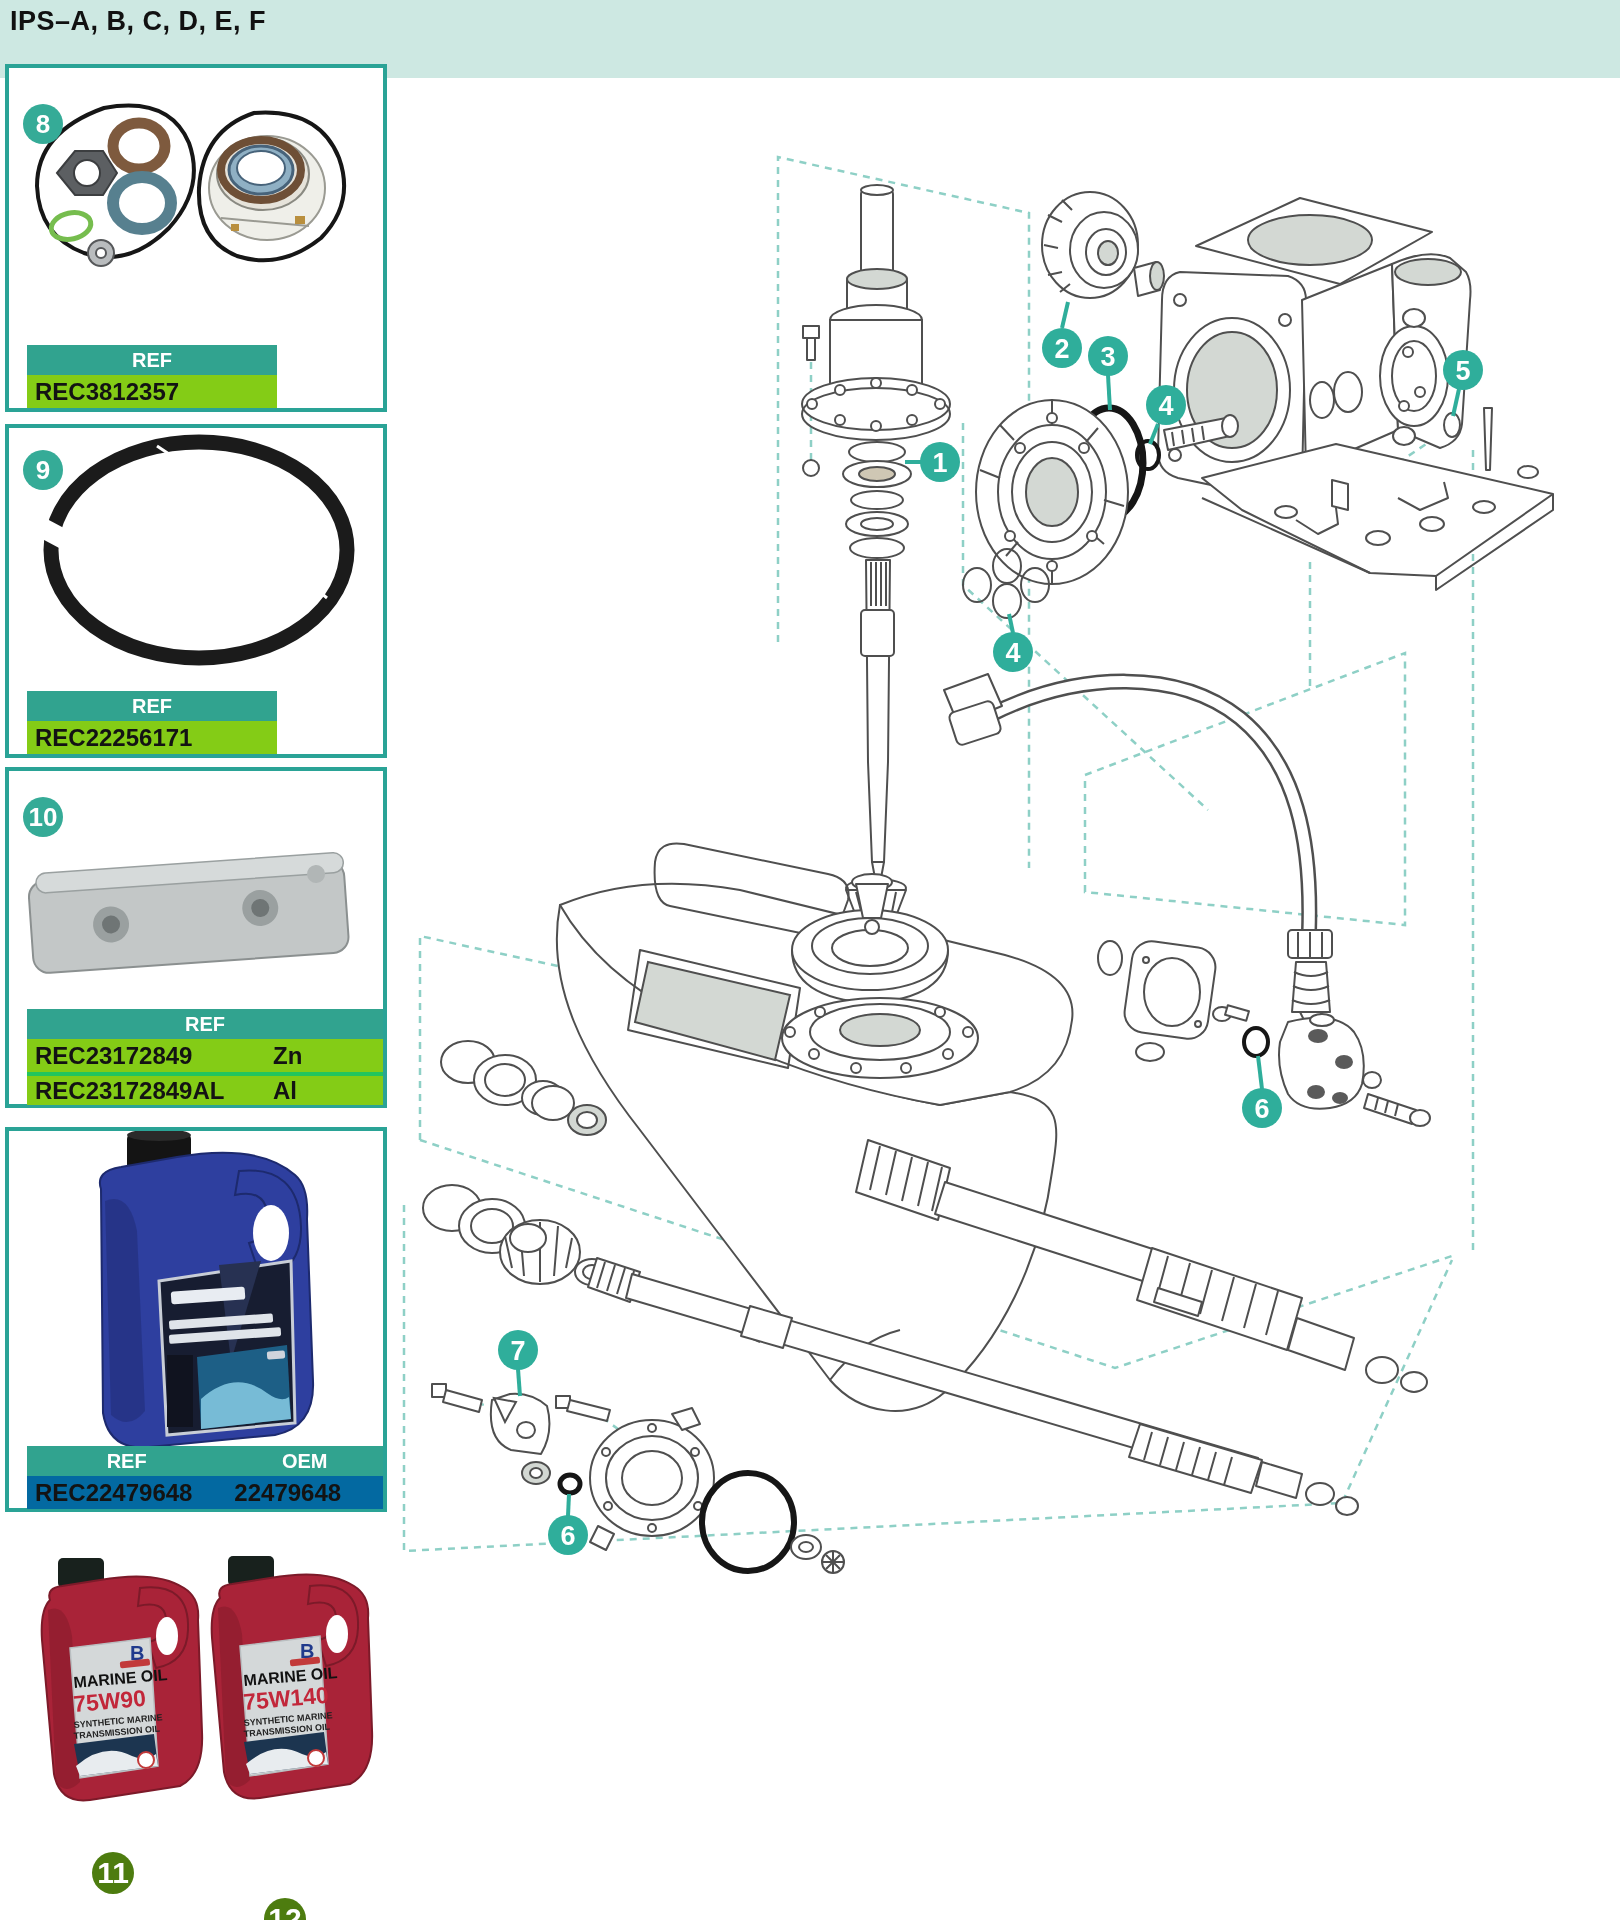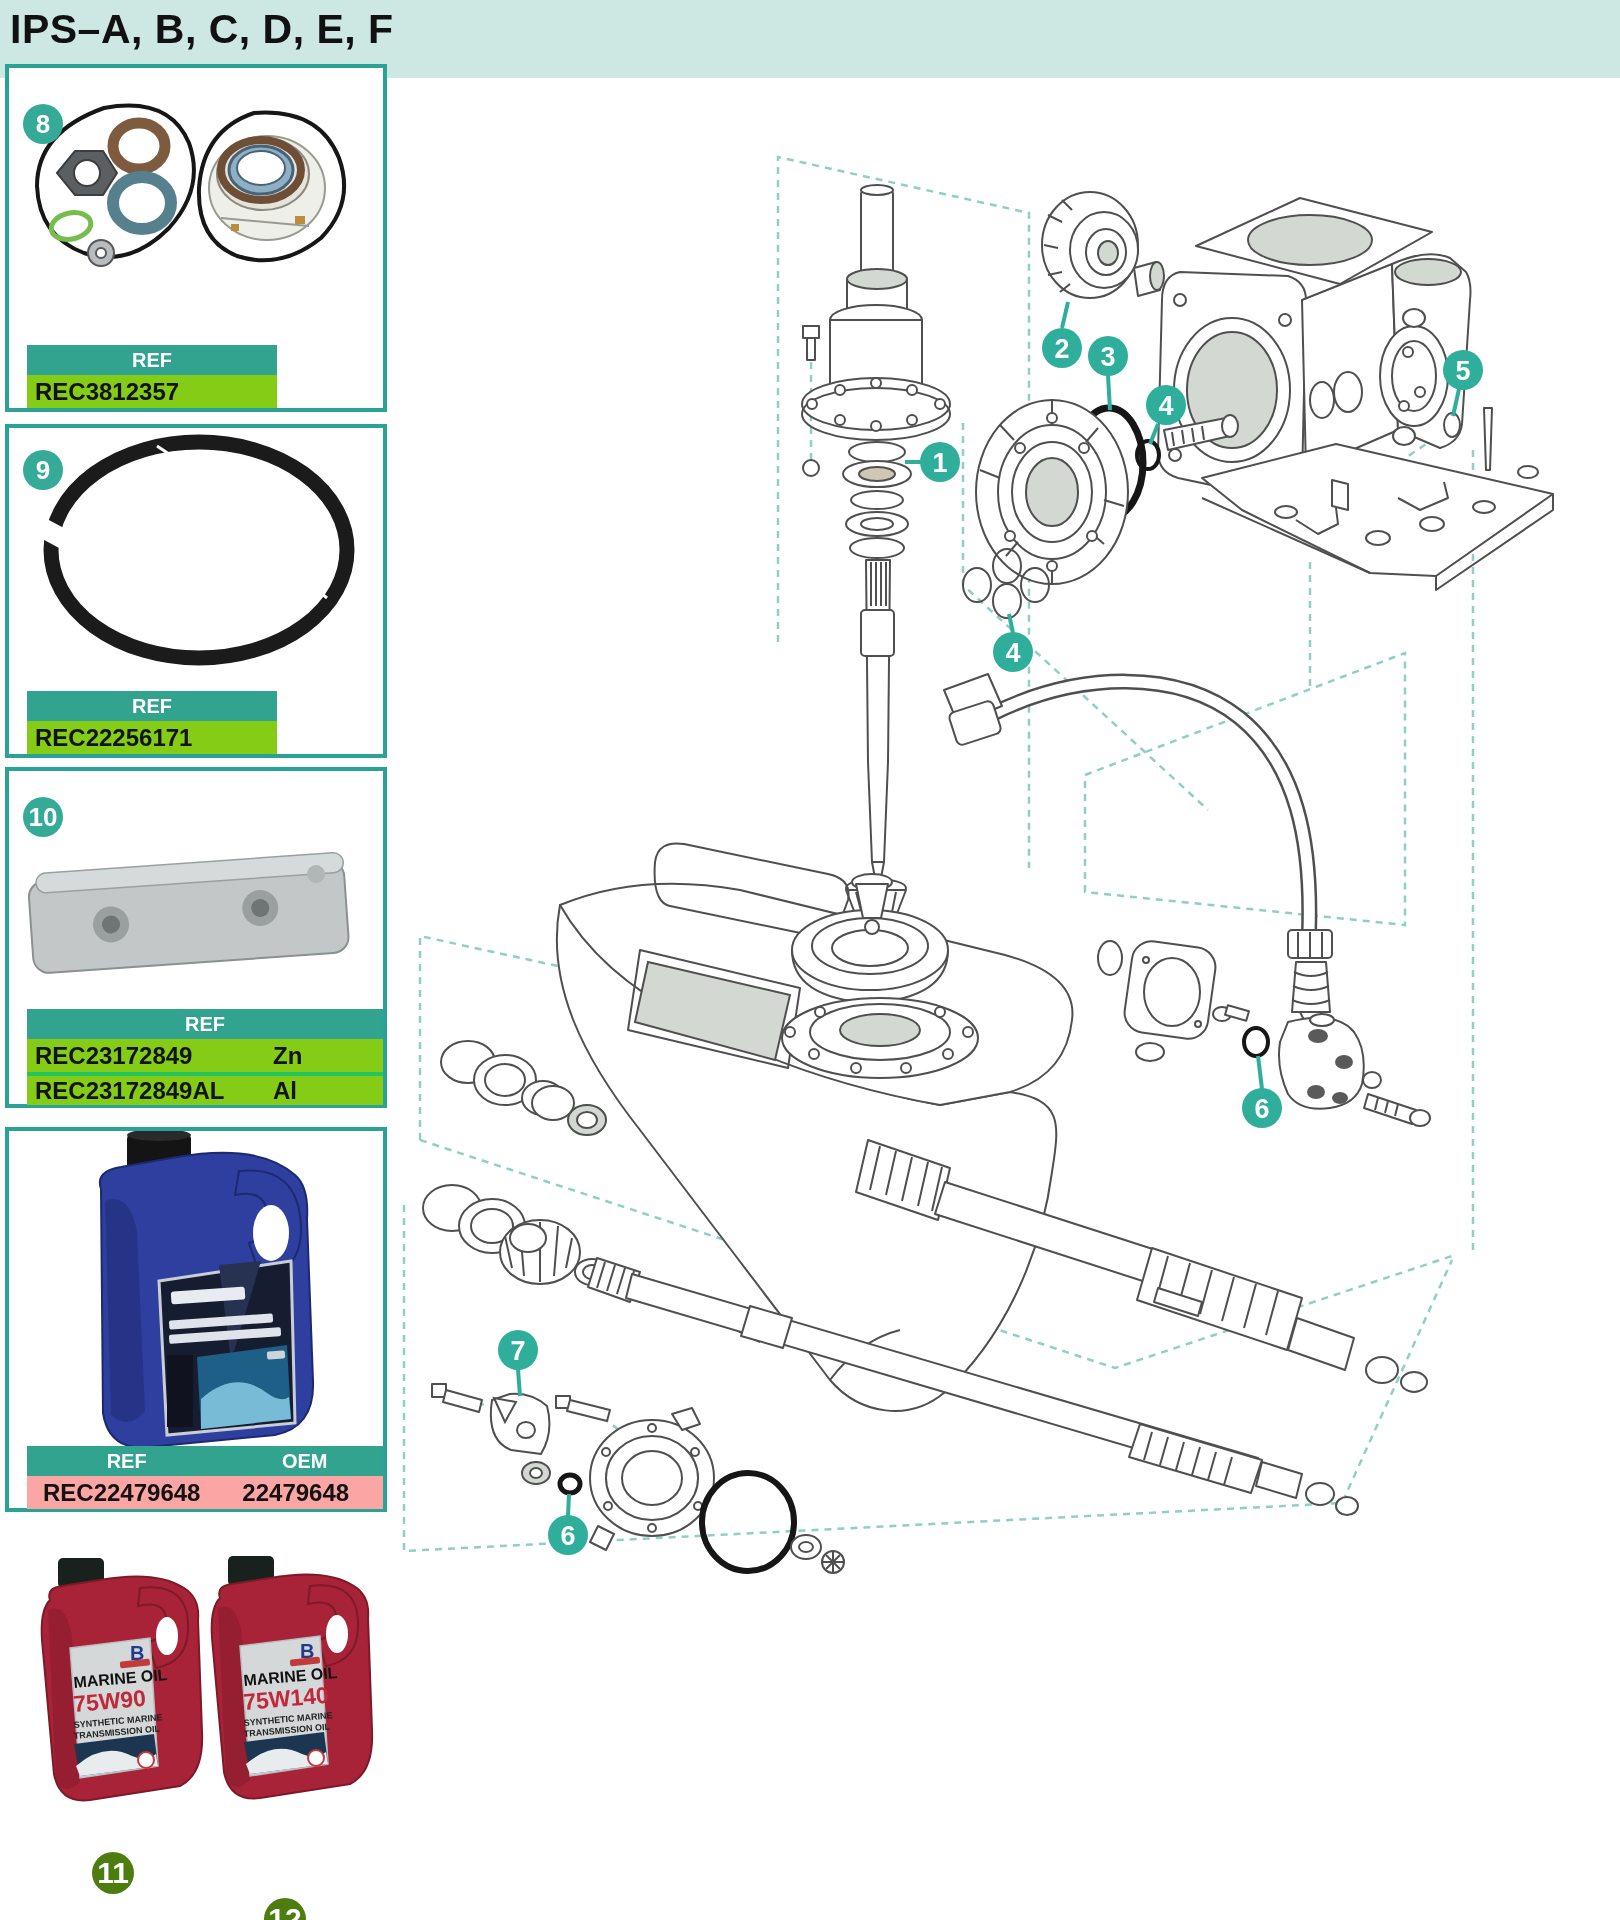--- a/index.html
+++ b/index.html
@@ -1,37 +1,37 @@
 <!DOCTYPE html>
 <html><head>
 <meta charset="utf-8">
 <style>
   html,body{margin:0;padding:0;background:#fff;}
   .page{position:relative;width:1620px;height:1920px;background:#ffffff;overflow:hidden;
         font-family:"Liberation Sans",sans-serif;}
   .top-band{position:absolute;left:0;top:0;width:1620px;height:78px;background:#cde8e2;}
-  .page-title{position:absolute;left:10px;top:6px;font-size:41px;font-weight:bold;color:#111;
+  .page-title{position:absolute;left:10px;top:6px;font-size:27px;font-weight:bold;color:#111;
         letter-spacing:.5px;}
   
   .card{position:absolute;left:5px;width:382px;background:#fff;border:4px solid #2aa396;
         box-sizing:border-box;display:flex;flex-direction:column;}
   .card .img{flex:1;position:relative;}
   .badge{position:absolute;width:40px;height:40px;border-radius:50%;background:#35ab97;color:#fff;
         font-size:26px;font-weight:bold;display:flex;align-items:center;justify-content:center;z-index:3;}
   .ref-section{position:relative;z-index:2;margin-left:18px;}
   .ref-head{height:30px;background:#31a38f;color:#fff;font-weight:bold;font-size:20px;
         display:flex;align-items:center;justify-content:center;}
   .ref-row{height:33px;background:#84cc16;color:#131313;font-weight:bold;font-size:24px;
         display:flex;align-items:center;padding-left:8px;box-sizing:border-box;}
   .partial{width:250px;}
   .mat{position:absolute;left:246px;}
   .grid2{display:grid;grid-template-columns:56% 44%;}
   .grid2 .c{display:flex;align-items:center;}
   .grid2 .head{justify-content:center;height:30px;background:#31a38f;color:#fff;font-weight:bold;font-size:20px;}
-  .grid2 .val{height:33px;background:#fca5a5;color:#131313;font-weight:bold;font-size:24px;padding-left:16px;box-sizing:border-box;}
+  .grid2 .val{height:33px;background:#0369a1;color:#131313;font-weight:bold;font-size:24px;padding-left:8px;box-sizing:border-box;}
   svg{display:block;}
   .jug-badge{position:absolute;width:42px;height:42px;border-radius:50%;background:#4d7c0f;color:#fff;
         font-size:30px;font-weight:bold;display:flex;align-items:center;justify-content:center;}
   
   .ln{fill:#ffffff;stroke:#4f4f4f;stroke-width:2;stroke-linejoin:round;}
   .ln-n{fill:none;stroke:#4f4f4f;stroke-width:2;stroke-linejoin:round;}
   .gy{fill:#d3d8d3;stroke:#4f4f4f;stroke-width:2;}
   .blk{fill:none;stroke:#161616;}
   .dash{fill:none;stroke:#8ed0c6;stroke-width:2.5;stroke-dasharray:7 6;}
   .callout{fill:#2fae9b;}

